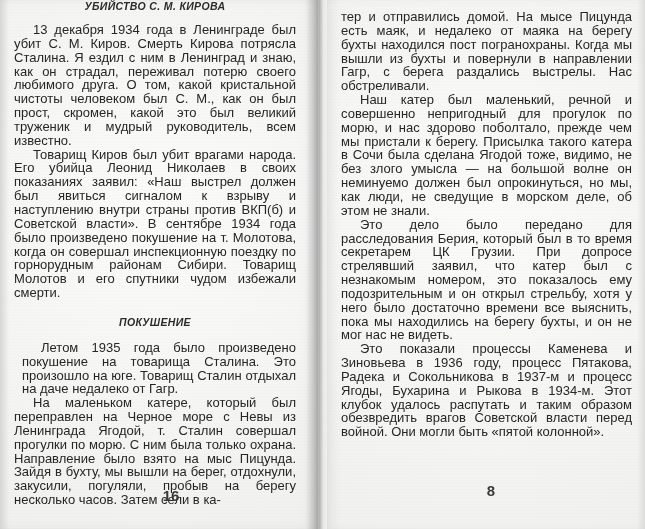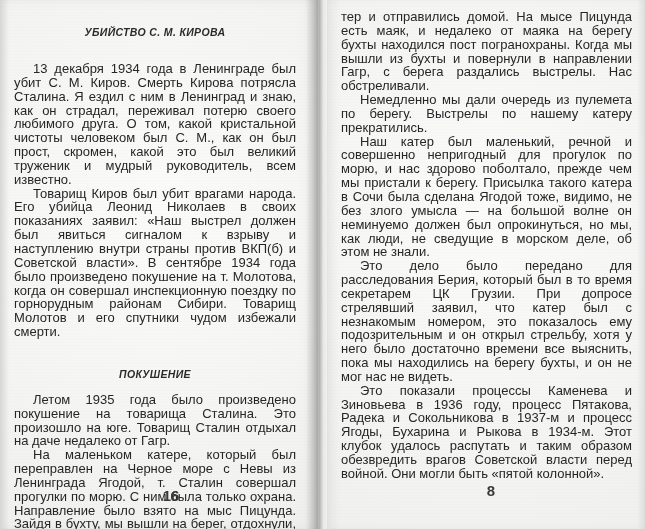--- a/index.html
+++ b/index.html
@@ -121,42 +121,41 @@
 
   <div class="page page-left"></div>
   <div class="page page-right"></div>
   <div class="grain"></div>
   <div class="gutter"></div>
   <div class="edge-left"></div>
   <div class="edge-right"></div>
 
   <div class="col col-left">
 
-    <h2 class="heading" style="margin-top:26px;">УБИЙСТВО С. М. КИРОВА</h2>
+    <h2 class="heading" style="">УБИЙСТВО С. М. КИРОВА</h2>
 
-    <p class="para" style="margin-top:24px;">13 декабря 1934 года в Ленинграде был убит С. М. Киров. Смерть Кирова потрясла Сталина. Я ездил с ним в Ленинград и знаю, как он страдал, переживал потерю своего любимого друга. О том, какой кристальной чистоты человеком был С. М., как он был прост, скромен, какой это был великий труженик и мудрый руководитель, всем известно.</p>
+    <p class="para" style="margin-top:11px;">13 декабря 1934 года в Ленинграде был убит С. М. Киров. Смерть Кирова потрясла Сталина. Я ездил с ним в Ленинград и знаю, как он страдал, переживал потерю своего любимого друга. О том, какой кристальной чистоты человеком был С. М., как он был прост, скромен, какой это был великий труженик и мудрый руководитель, всем известно.</p>
 
 
     <p class="para">Товарищ Киров был убит врагами народа. Его убийца Леонид Николаев в своих показаниях заявил: «Наш выстрел должен был явиться сигналом к взрыву и наступлению внутри страны против ВКП(б) и Советской власти». В сентябре 1934 года было произведено покушение на т. Молотова, когда он совершал инспекционную поездку по горнорудным районам Сибири. Товарищ Молотов и его спутники чудом избежали смерти.</p>
 
-    <h2 class="heading" style="margin-top:29px;">ПОКУШЕНИЕ</h2>
+    <h2 class="heading" style="margin-top:16px;">ПОКУШЕНИЕ</h2>
 
-    <p class="para" style="margin-top:13px;">Летом 1935 года было произведено покушение на товарища Сталина. Это произошло на юге. Товарищ Сталин отдыхал на даче недалеко от Гагр.</p>
+    <p class="para" style="margin-top:13px;margin-left:8px;">Летом 1935 года было произведено покушение на товарища Сталина. Это произошло на юге. Товарищ Сталин отдыхал на даче недалеко от Гагр.</p>
 
     <p class="para">На маленьком катере, который был переправлен на Черное море с Невы из Ленинграда Ягодой, т. Сталин совершал прогулки по морю. С ним была только охрана. Направление было взято на мыс Пицунда. Зайдя в бухту, мы вышли на берег, отдохнули, закусили, погуляли, пробыв на берегу несколько часов. Затем сели в ка-</p>
   </div>
 
   <div class="folio folio-left">16</div>
 
   <div class="col col-right">
 
     <p class="para cont" style="margin-top:10px;">тер и отправились домой. На мысе Пицунда есть маяк, и недалеко от маяка на берегу бухты находился пост погранохраны. Когда мы вышли из бухты и повернули в направлении Гагр, с берега раздались выстрелы. Нас обстреливали.</p>
 
 
-    <p class="para">Немедленно мы дали очередь из пулемета по берегу. Выстрелы по нашему катеру прекратились.</p>
 
     <p class="para">Наш катер был маленький, речной и совершенно непригодный для прогулок по морю, и нас здорово поболтало, прежде чем мы пристали к берегу. Присылка такого катера в Сочи была сделана Ягодой тоже, видимо, не без злого умысла — на большой волне он неминуемо должен был опрокинуться, но мы, как люди, не сведущие в морском деле, об этом не знали.</p>
 
     <p class="para">Это дело было передано для расследования Берия, который был в то время секретарем ЦК Грузии. При допросе стрелявший заявил, что катер был с незнакомым номером, это показалось ему подозрительным и он открыл стрельбу, хотя у него было достаточно времени все выяснить, пока мы находились на берегу бухты, и он не мог нас не видеть.</p>
 
 
 
     <p class="para">Это показали процессы Каменева и Зиновьева в 1936 году, процесс Пятакова, Радека и Сокольникова в 1937-м и процесс Ягоды, Бухарина и Рыкова в 1934-м. Этот клубок удалось распутать и таким образом обезвредить врагов Советской власти перед войной. Они могли быть «пятой колонной».</p>
   </div>
 

